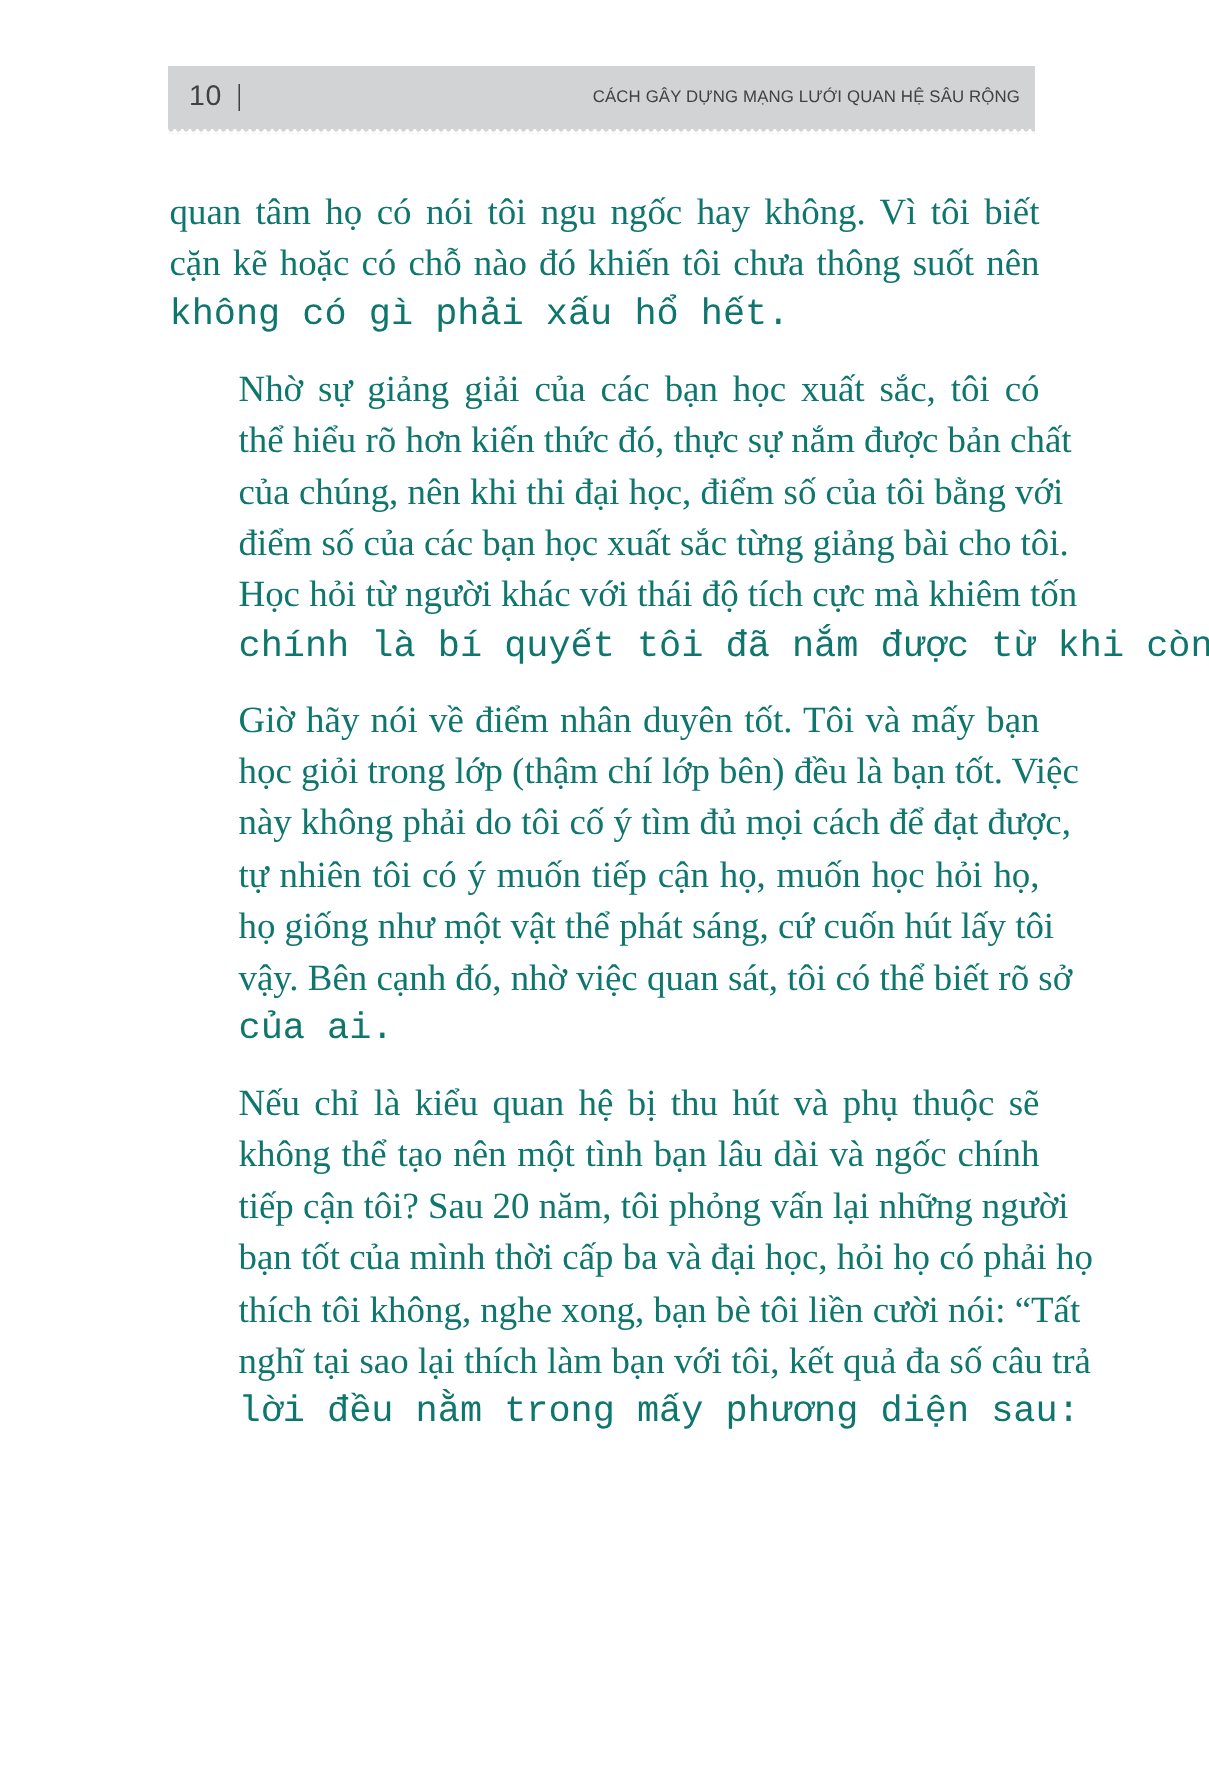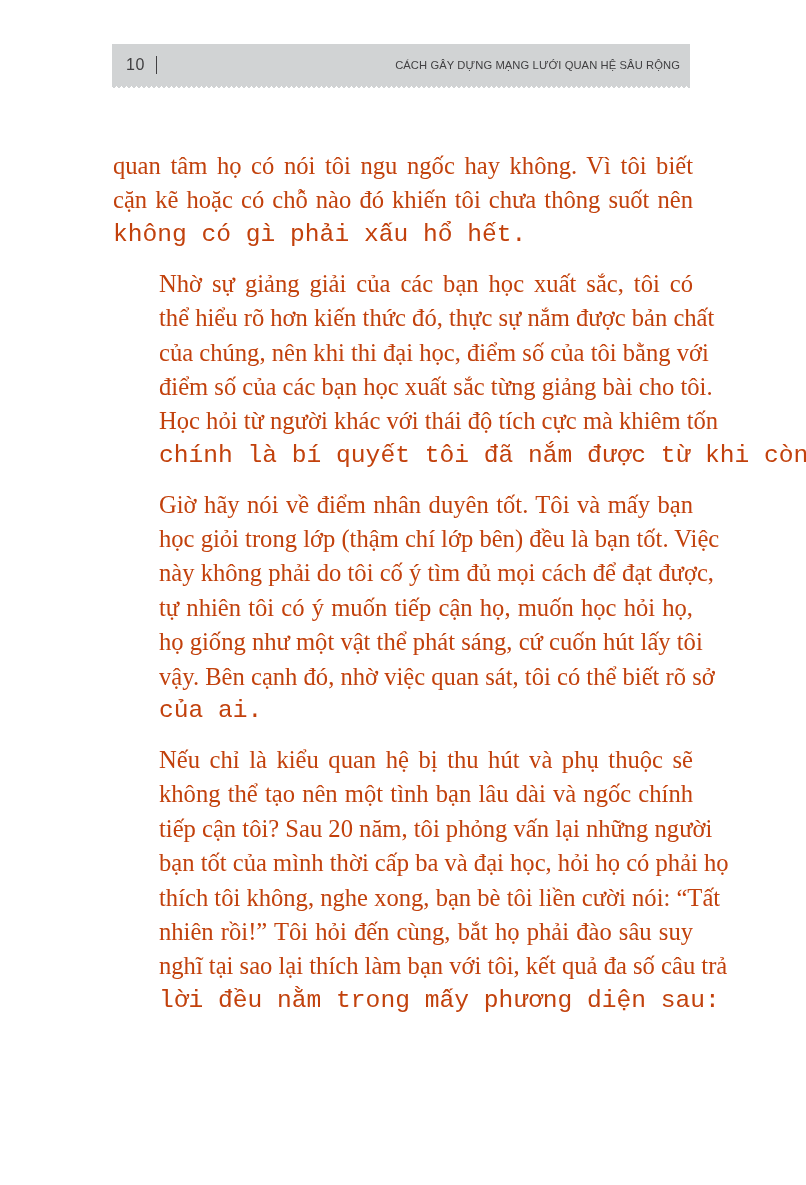--- a/index.html
+++ b/index.html
@@ -39,21 +39,21 @@
       height: 3px;
       background-image: radial-gradient(circle at 2px 0px, #d1d3d4 1.6px, transparent 1.8px);
       background-size: 5px 3px;
       background-repeat: repeat-x;
     }
     .page-number-group {
       display: flex;
       align-items: center;
     }
     .page-number {
-      font-size: 16px;
+      font-size: 19px;
       letter-spacing: 0.5px;
     }
     .header-divider {
       display: inline-block;
       width: 1px;
       height: 18px;
       background: #414042;
       margin-left: 11px;
     }
     .book-title {
@@ -62,22 +62,21 @@
     }
     .body-text {
       position: absolute;
       left: 113px;
       top: 125px;
       width: 580px;
       font-family: "Liberation Serif", "DejaVu Serif", serif;
       font-size: 24.6px;
       line-height: 34.4px;
       text-align: justify;
-      color: #c2410c;
-      margin-top: 24px;
+      color: #0f766e;
     }
     .body-text p {
       margin: 0 0 14.5px 0;
       text-align-last: left;
     }
     .body-text p.indent {
       text-indent: 46px;
     }
     .line {
       display: block;
@@ -124,17 +123,16 @@
       <span class="line">họ giống như một vật thể phát sáng, cứ cuốn hút lấy tôi</span>
       <span class="line">vậy. Bên cạnh đó, nhờ việc quan sát, tôi có thể biết rõ sở</span>
       <span class="line last">của ai.</span>
     </p>
     <p class="indent">
       <span class="line" style="text-indent: 46px;">Nếu chỉ là kiểu quan hệ bị thu hút và phụ thuộc sẽ</span>
       <span class="line">không thể tạo nên một tình bạn lâu dài và ngốc chính</span>
       <span class="line">tiếp cận tôi? Sau 20 năm, tôi phỏng vấn lại những người</span>
       <span class="line">bạn tốt của mình thời cấp ba và đại học, hỏi họ có phải họ</span>
       <span class="line">thích tôi không, nghe xong, bạn bè tôi liền cười nói: “Tất</span>
-      <span class="line">nhiên rồi!” Tôi hỏi đến cùng, bắt họ phải đào sâu suy</span>
       <span class="line">nghĩ tại sao lại thích làm bạn với tôi, kết quả đa số câu trả</span>
       <span class="line last">lời đều nằm trong mấy phương diện sau:</span>
     </p>
   </div>
 
 </body></html>

